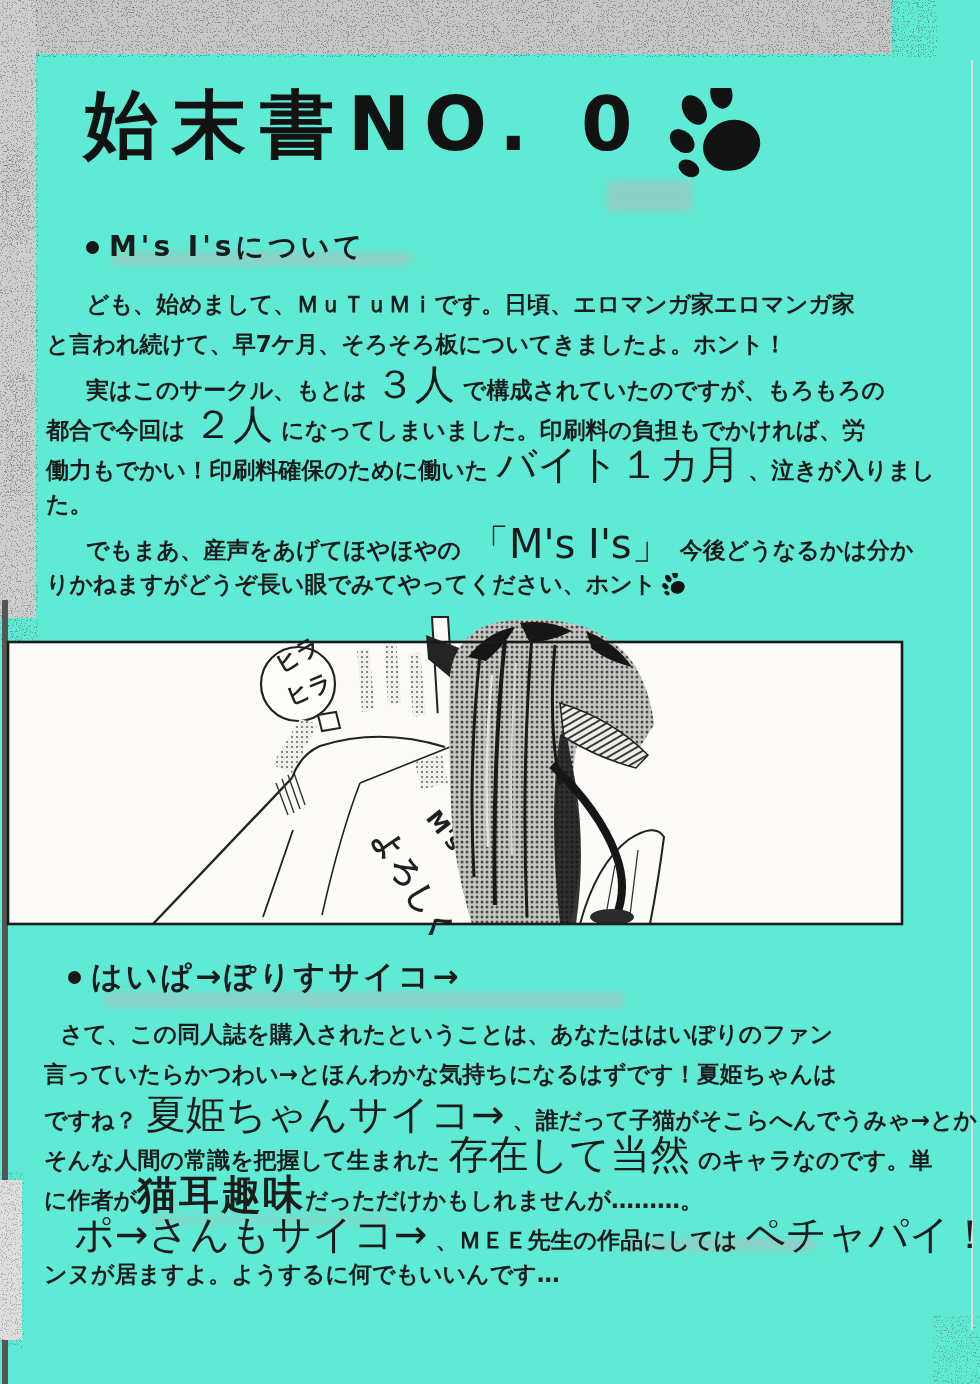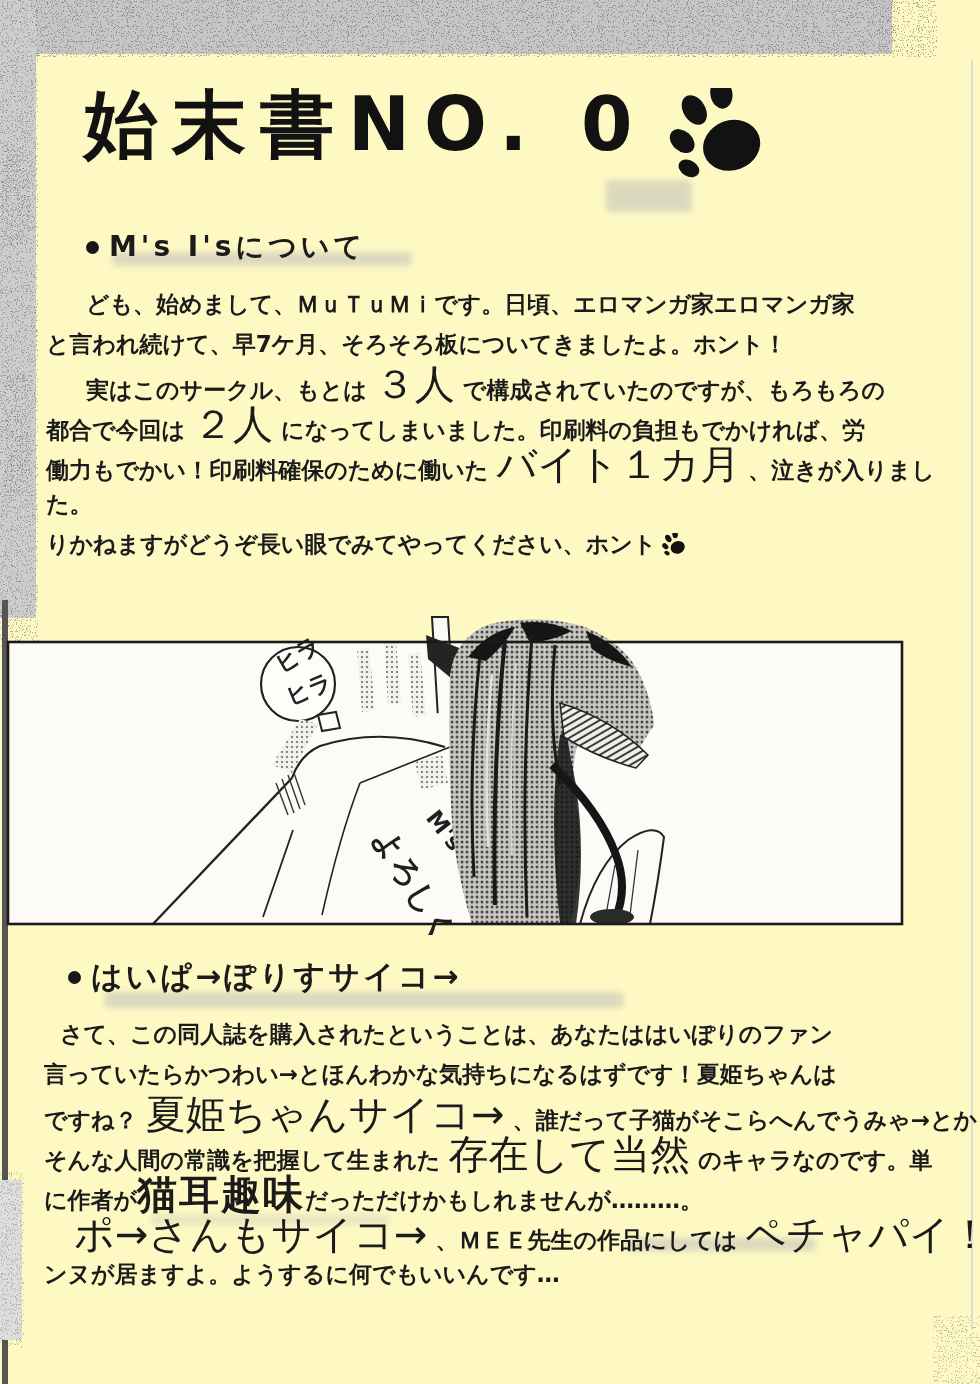--- a/index.html
+++ b/index.html
@@ -1,16 +1,16 @@
 <!DOCTYPE html>
 <html><head>
 <meta charset="utf-8">
 <style>
   html,body{margin:0;padding:0;background:#e8e8e8;}
-  .page{position:relative;width:980px;height:1384px;background:#fef9c3;overflow:hidden;
+  .page{position:relative;width:980px;height:1384px;background:#5eead4;overflow:hidden;
         font-family:"DejaVu Sans",sans-serif;color:#1b1b1b;}
   .abs{position:absolute;}
   
   .title-row{position:absolute;left:84px;top:84px;display:flex;align-items:flex-start;gap:22px;}
   .title-text{font-size:74px;font-weight:bold;line-height:1.1;letter-spacing:14px;color:#121212;white-space:nowrap;}
   .paw-lg{width:100px;height:92px;margin-top:4px;}
   .paw-sm{width:25px;height:23px;display:inline-block;vertical-align:-4px;margin-left:6px;}
   
   .heading-row{position:absolute;display:flex;align-items:center;gap:10px;white-space:nowrap;}
   .dot{width:13px;height:13px;border-radius:50%;background:#171717;flex:0 0 auto;}
@@ -88,20 +88,21 @@
     <span class="h1-text">M's I'sについて</span>
   </div>
 
   <div class="tblock" style="left:46px;top:284px">
     <div class="line ind40"><span class="seg-n">ども、始めまして、ＭｕＴｕＭｉです。日頃、エロマンガ家エロマンガ家</span></div>
     <div class="line"><span class="seg-n">と言われ続けて、早7ケ月、そろそろ板についてきましたよ。ホント！</span></div>
     <div class="line ind40"><span class="seg-n">実はこのサークル、もとは </span><span class="seg-b">３人</span><span class="seg-n"> で構成されていたのですが、もろもろの</span></div>
     <div class="line"><span class="seg-n">都合で今回は </span><span class="seg-b">２人</span><span class="seg-n"> になってしまいました。印刷料の負担もでかければ、労</span></div>
     <div class="line"><span class="seg-n">働力もでかい！印刷料確保のために働いた </span><span class="seg-b">バイト１カ月</span><span class="seg-n"> 、泣きが入りまし</span></div>
     <div class="line"><span class="seg-n">た。</span></div>
+    <div class="line ind40"><span class="seg-n">でもまあ、産声をあげてほやほやの </span><span class="seg-b">「M's I's」</span><span class="seg-n"> 今後どうなるかは分か</span></div>
     <div class="line"><span class="seg-n">りかねますがどうぞ長い眼でみてやってください、ホント</span><svg class="paw-sm" viewBox="0 0 100 92">
           <use href="#pawsym"></use>
         </svg></div>
   </div>
 
   <svg class="abs" style="left:0;top:615px" width="980" height="320" viewBox="0 0 980 320">
     <defs>
       <pattern id="dots1" width="5" height="5" patternUnits="userSpaceOnUse">
         <rect width="5" height="5" fill="#f2f1ee"></rect>
           <circle cx="2" cy="2" r="1.1" fill="#6a6a6a"></circle>

